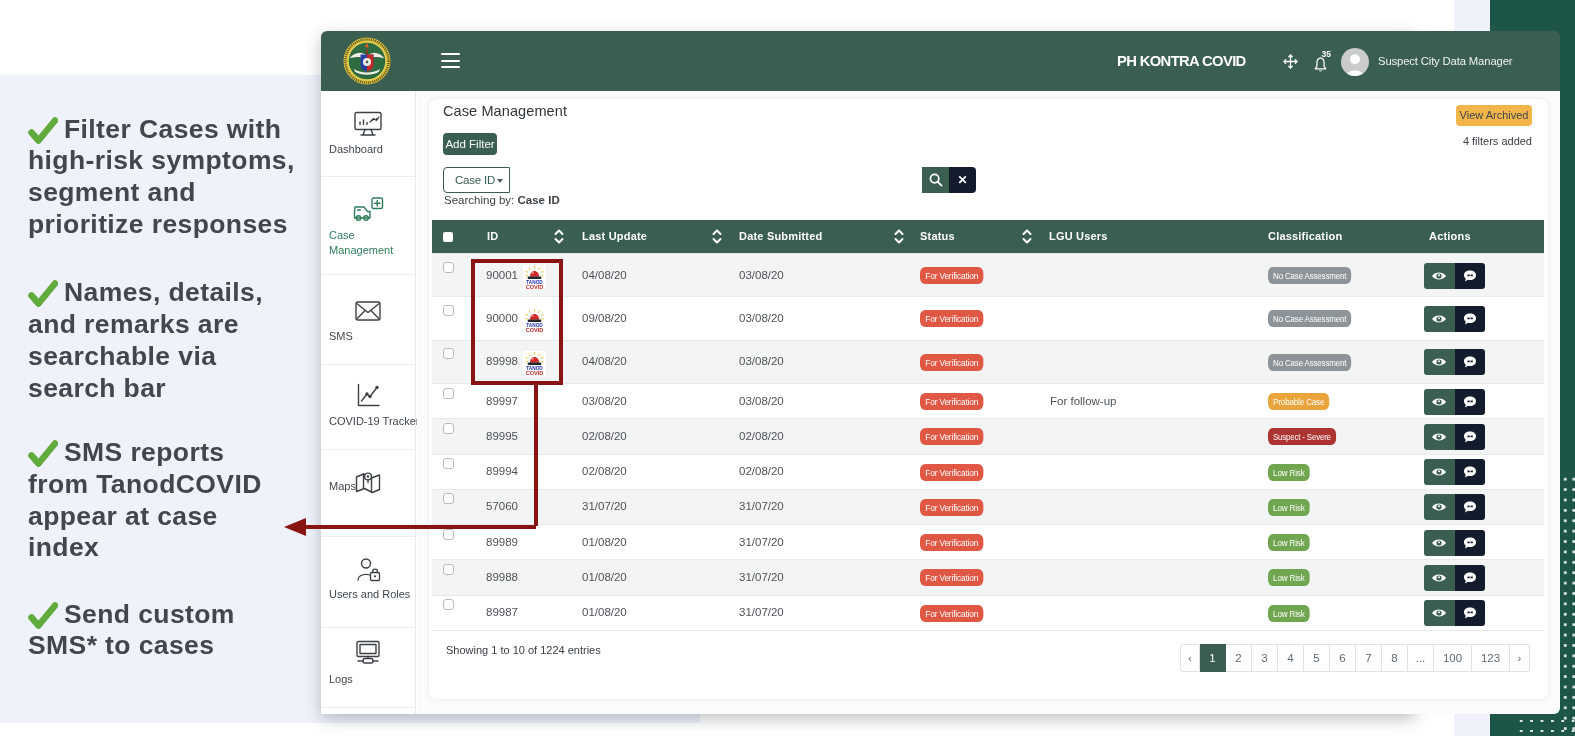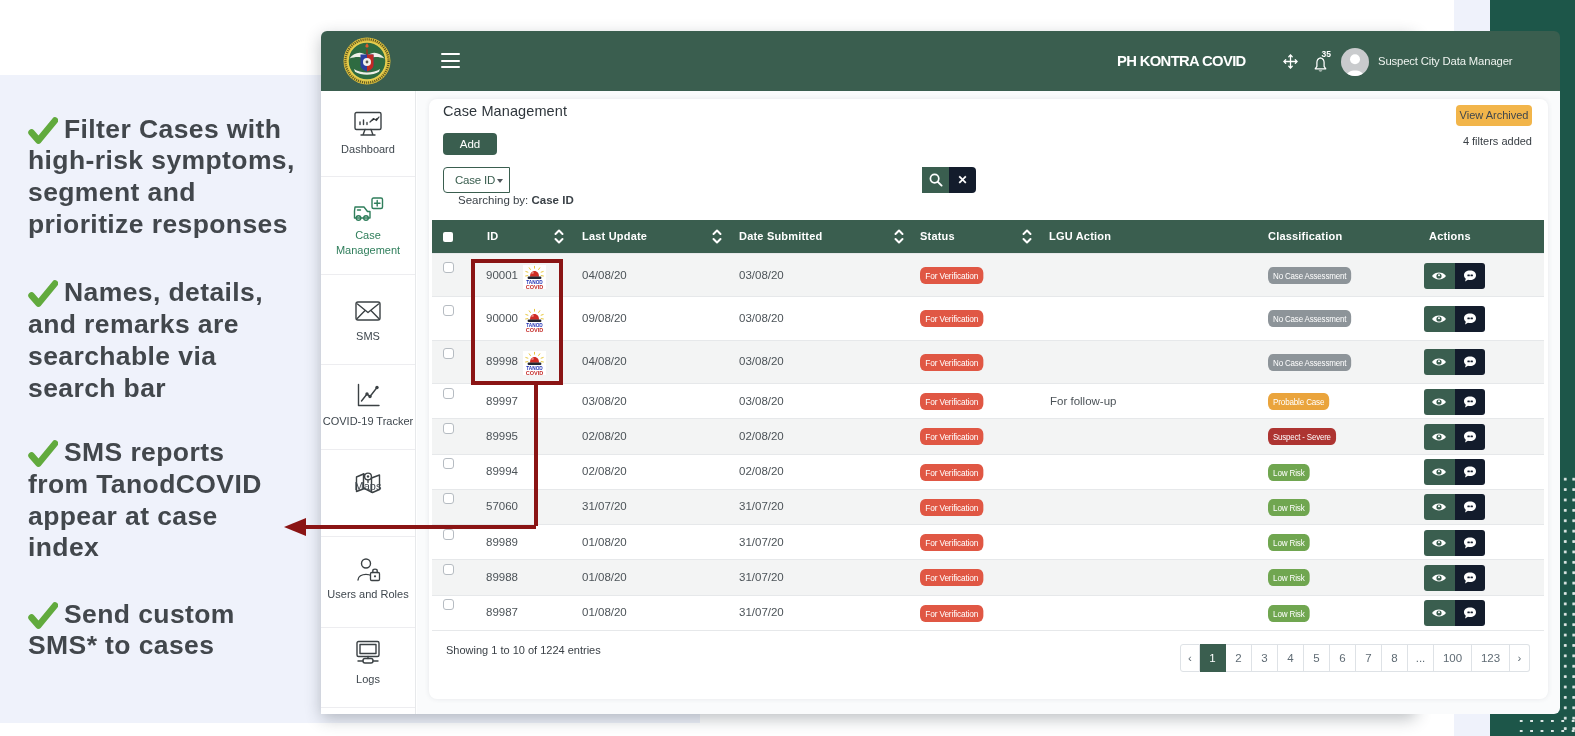--- a/index.html
+++ b/index.html
@@ -29,22 +29,22 @@
     border-radius:6px; box-shadow:0 5px 16px rgba(40,50,60,.30); }
   .topbar { left:0; top:0; width:1239px; height:60px; background:#3a5e4f; border-radius:6px 6px 0 0; }
   .burger span { position:absolute; left:120px; width:19px; height:2.4px; background:#fff; border-radius:1px; }
   .brand { left:796px; top:21.5px; width:200px; color:#fff; font-size:14.8px; font-weight:bold;
     letter-spacing:-0.65px; white-space:nowrap; }
   .beta { left:929px; top:26px; color:rgba(255,255,255,.82); font-size:8px; letter-spacing:0.6px;margin-top:44px; }
   .uname { left:1057px; top:24px; color:#eef3ef; font-size:11.3px; letter-spacing:-0.15px; white-space:nowrap; }
 
   .sidebar { left:0; top:60px; width:95px; height:623px; background:#fff; border-right:1px solid #e7e9eb; }
   .sidebar .sep { position:absolute; left:0; width:94px; height:1px; background:#ededf0; }
-  .sidebar .lbl { position:absolute; left:0; width:94px; text-align:center; font-size:11px;
-    color:#3f474e; white-space:nowrap; }
+  .sidebar .lbl { position:absolute; left:0; width:94px; font-size:11px;
+    color:#3f474e; white-space:nowrap;padding-left:8px; }
   .sidebar .lbl.grn { color:#2f7e5b; }
   .sidebar .ic { position:absolute; left:50%; transform:translateX(-50%); }
 
   .main { left:96px; top:60px; width:1143px; height:623px; background:#fafbfc; border-radius:0 0 6px 0; }
   .card { position:absolute; left:12px; top:8px; width:1119px; height:600px; background:#fff;
     border-radius:8px; box-shadow:0 0 5px rgba(60,70,80,.10); }
 
   .title { left:14px; top:4px; font-size:14.5px; color:#2f363c; font-weight:500; letter-spacing:0.1px; }
   .btn-va { left:1027px; top:6px; width:76px; height:21px; background:#f2b54a; border-radius:4px;
     color:#3e464d; font-size:11px; line-height:21px; text-align:center; font-weight:500;}
@@ -53,21 +53,21 @@
     color:#fff; font-size:11.5px; line-height:22px; text-align:center; }
   .caseid { left:14px; top:68px; width:67px; height:26px; border:1px solid #3a5e4f; border-radius:4px 0 0 4px;
     background:#fff; color:#3a5e4f; font-size:11.5px; line-height:24px; text-align:left; padding-left:11px; letter-spacing:-0.2px; }
   .caret { position:absolute; right:6px; top:11px; width:0; height:0;
     border-left:3.5px solid transparent; border-right:3.5px solid transparent; border-top:4px solid #50565b; }
   .sinput { left:81px; top:68px; width:412px; height:26px; background:#f8f9fa; border:1px solid #eceef0;
     border-left:none; color:#a9b1b9; font-size:12.5px; line-height:24px; padding-left:12px; }
   .btn-mag { left:493px; top:68px; width:27px; height:26px; background:#3a5e4f; }
   .btn-x { left:520px; top:68px; width:27px; height:26px; background:#131c2c; border-radius:0 4px 4px 0;
     color:#fff; font-size:12px; text-align:center; line-height:26px; font-weight:bold; }
-  .sby { left:15px; top:95px; font-size:11.5px; color:#3b4248;margin-left:14px; }
+  .sby { left:15px; top:95px; font-size:11.5px; color:#3b4248; }
 
   
   .tbl { left:3px; top:121px; width:1112px; }
   .thead { position:absolute; left:0; top:0; width:1112px; height:33px; background:#3a5e4f;
     color:#fff; font-size:11px; font-weight:bold; letter-spacing:0.2px; }
   .th { position:absolute; top:10px; white-space:nowrap; }
   .row { position:absolute; left:0; width:1112px; border-top:1px solid #e6e8ea; font-size:11.5px; color:#4c5358; }
   .row.odd { background:#f3f4f4; }
   .cell { position:absolute; white-space:nowrap; }
   .cbx { position:absolute; left:11px; width:11px; height:11px; border:1.5px solid #b6bcc2;
@@ -237,21 +237,21 @@
           </svg></div>
 <div class="lbl " style="top:582px">Logs</div>
 <div class="sep" style="top:616px"></div>
       </div>
 
     <div class="abs main">
       <div class="card">
         <div class="abs title">Case Management</div>
         <div class="abs btn-va">View Archived</div>
         <div class="abs filters-added">4 filters added</div>
-        <div class="abs btn-af">Add Suspect</div>
+        <div class="abs btn-af">Add Filter</div>
         <div class="abs caseid">Case ID<span class="caret"></span></div>
         <div class="abs btn-mag">
             <svg width="14" height="14" viewBox="0 0 14 14" style="position:absolute;left:7px;top:6px">
               <circle cx="5.6" cy="5.6" r="4.2" fill="none" stroke="#fff" stroke-width="1.7"></circle>
               <path d="M8.8 8.8 L12.6 12.6" stroke="#fff" stroke-width="1.9" stroke-linecap="round"></path>
             </svg>
           </div>
         <div class="abs btn-x">✕</div>
         <div class="abs sby">Searching by: <b>Case ID</b></div>
         <div class="abs tbl">
@@ -270,21 +270,21 @@
 <div class="th" style="left:307px">Date Submitted</div>
 <div class="th" style="left:462px;top:9px"><svg width="10" height="15" viewBox="0 0 10 15">
                   <path d="M1.5 5 L5 1.5 L8.5 5" stroke="#fff" stroke-width="2" fill="none" stroke-linecap="round" stroke-linejoin="round"></path>
                   <path d="M1.5 10 L5 13.5 L8.5 10" stroke="#fff" stroke-width="2" fill="none" stroke-linecap="round" stroke-linejoin="round"></path>
                 </svg></div>
 <div class="th" style="left:488px">Status</div>
 <div class="th" style="left:590px;top:9px"><svg width="10" height="15" viewBox="0 0 10 15">
                   <path d="M1.5 5 L5 1.5 L8.5 5" stroke="#fff" stroke-width="2" fill="none" stroke-linecap="round" stroke-linejoin="round"></path>
                   <path d="M1.5 10 L5 13.5 L8.5 10" stroke="#fff" stroke-width="2" fill="none" stroke-linecap="round" stroke-linejoin="round"></path>
                 </svg></div>
-<div class="th" style="left:617px">LGU Action</div>
+<div class="th" style="left:617px">LGU Users</div>
 <div class="th" style="left:836px">Classification</div>
 <div class="th" style="left:997px">Actions</div>
 </div>
 <div class="row odd" style="top:33.0px;height:43.3px">
               <div class="cbx" style="top:7.7px"></div>
               <div class="cell idv" style="top:14.7px">90001</div>
               <div class="cell" style="left:91px;top:10.7px"><svg width="23" height="24" viewBox="0 0 23 24">
                   <rect x="0" y="0" width="23" height="24" fill="#fff"></rect>
                   <g stroke="#e8c83e" stroke-width="1" stroke-linecap="round">
                     <path d="M11.5 1.3 V3.2"></path>

